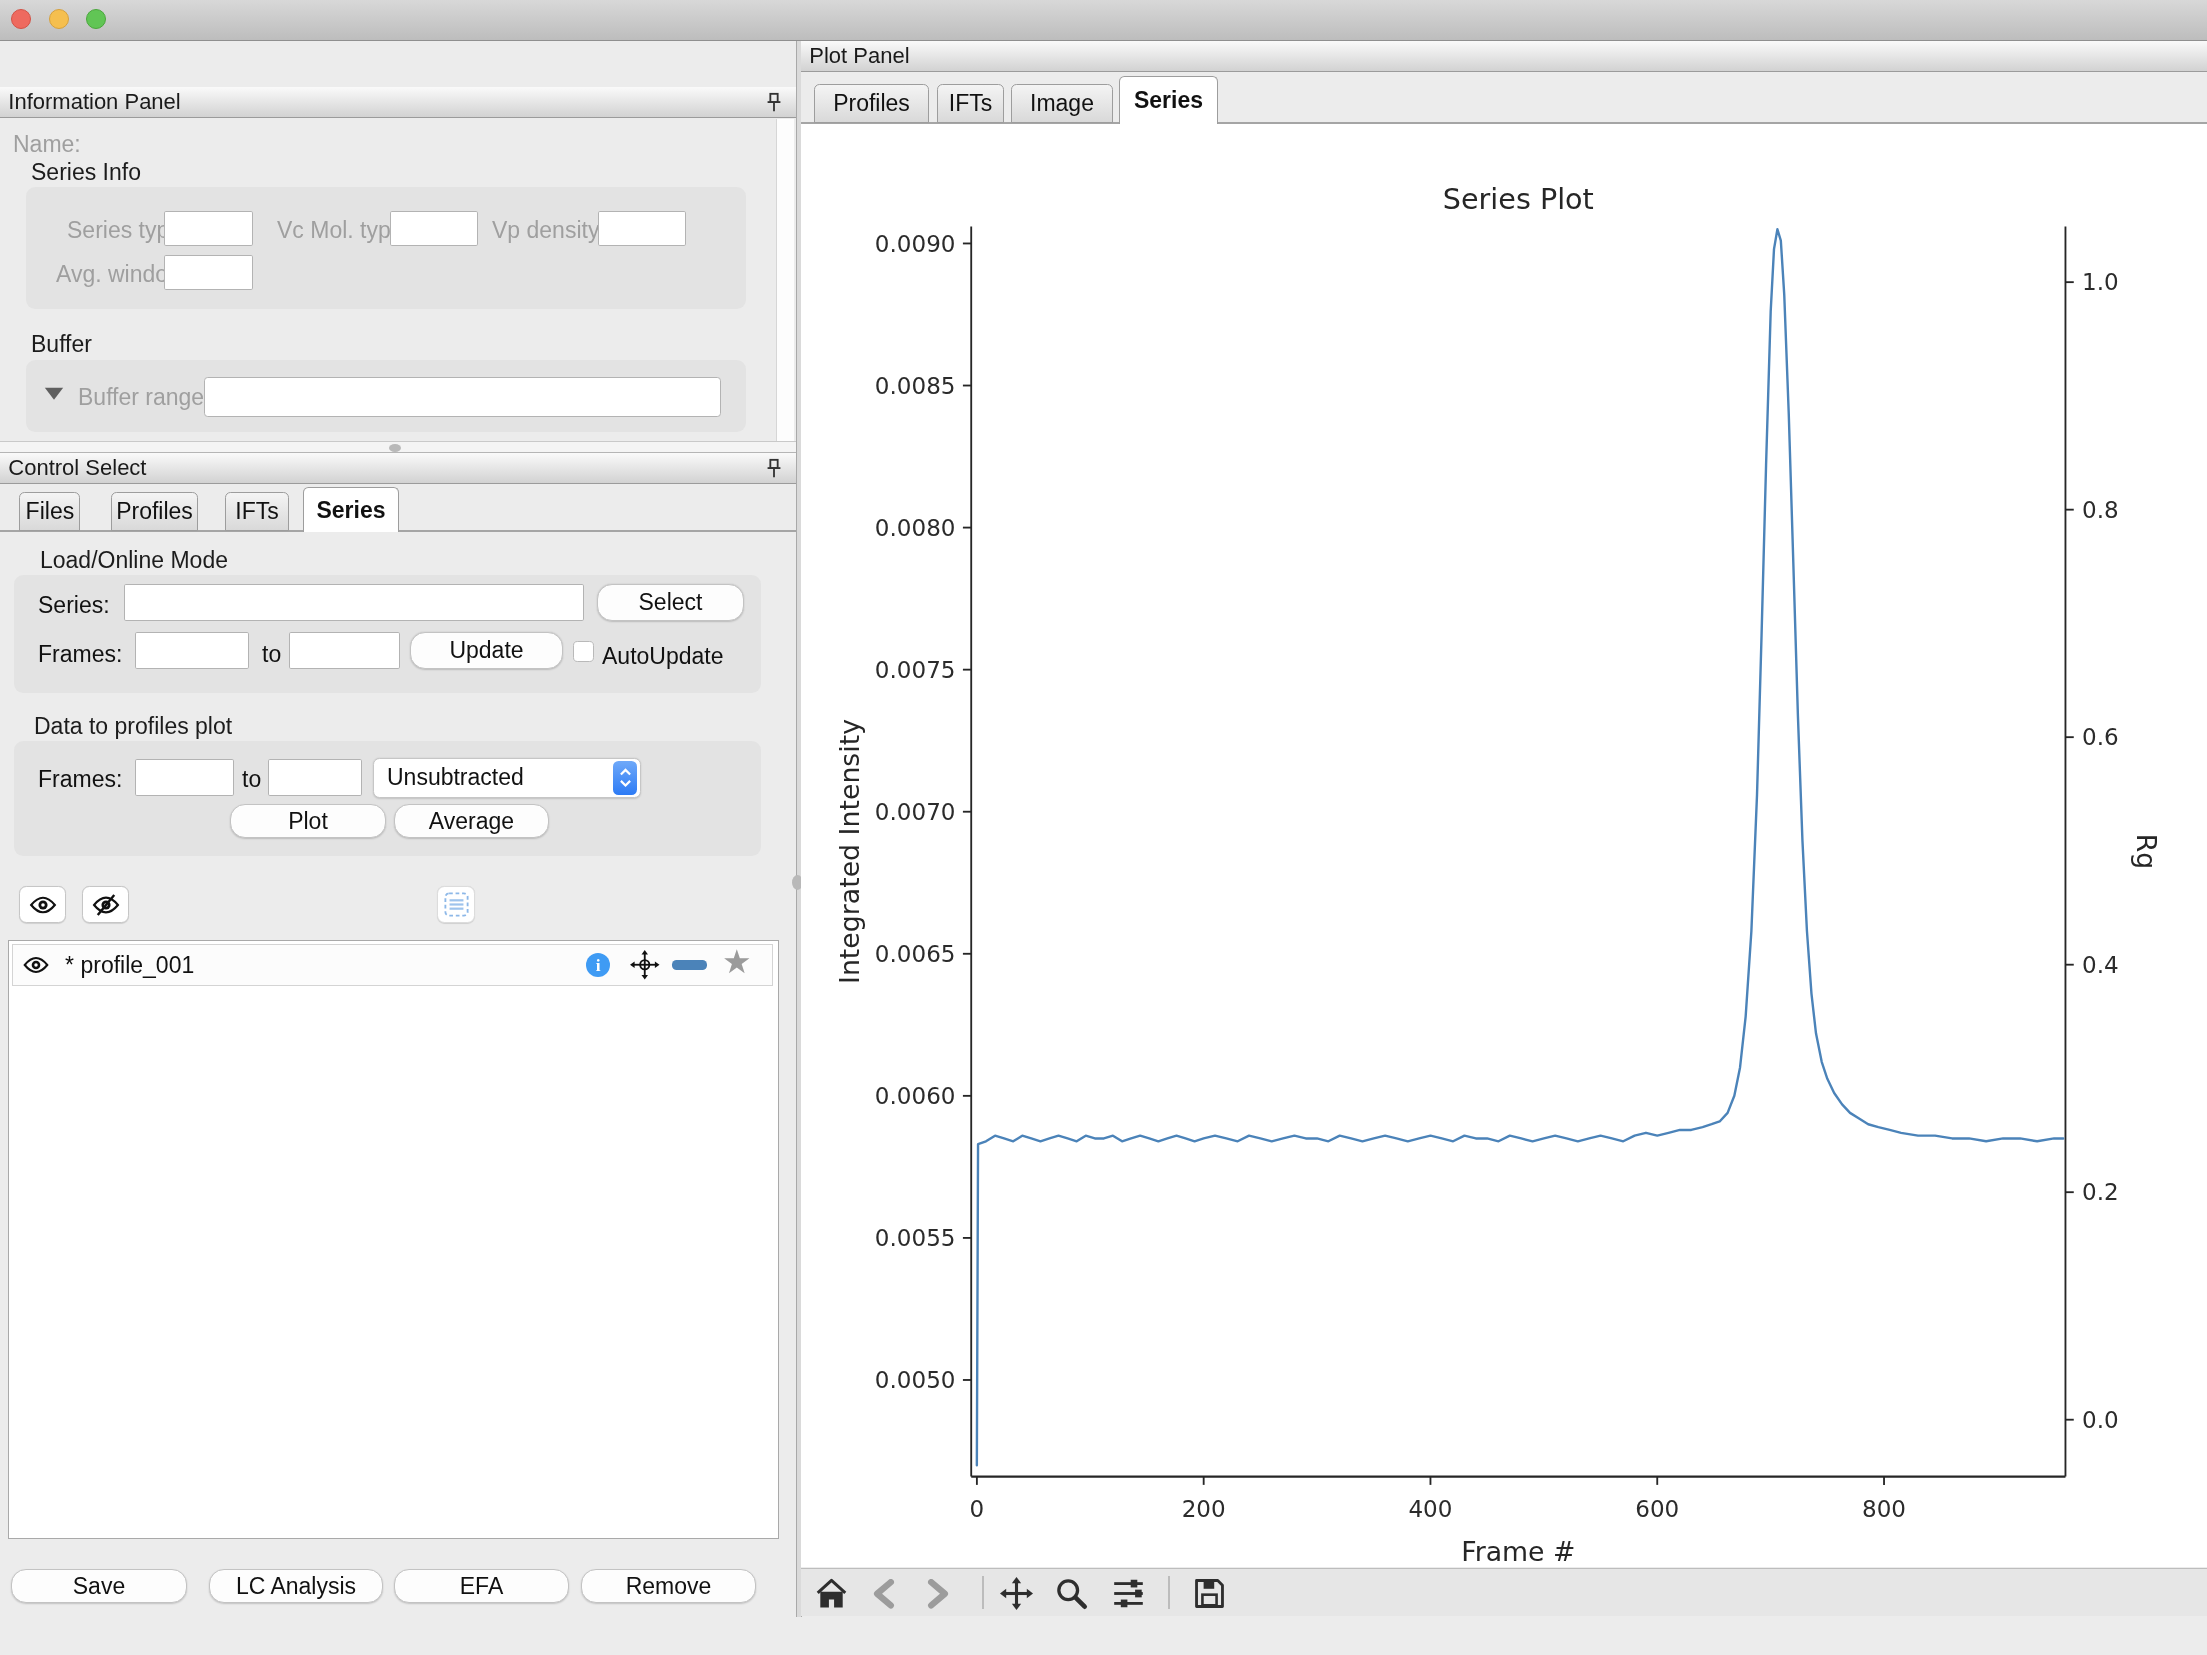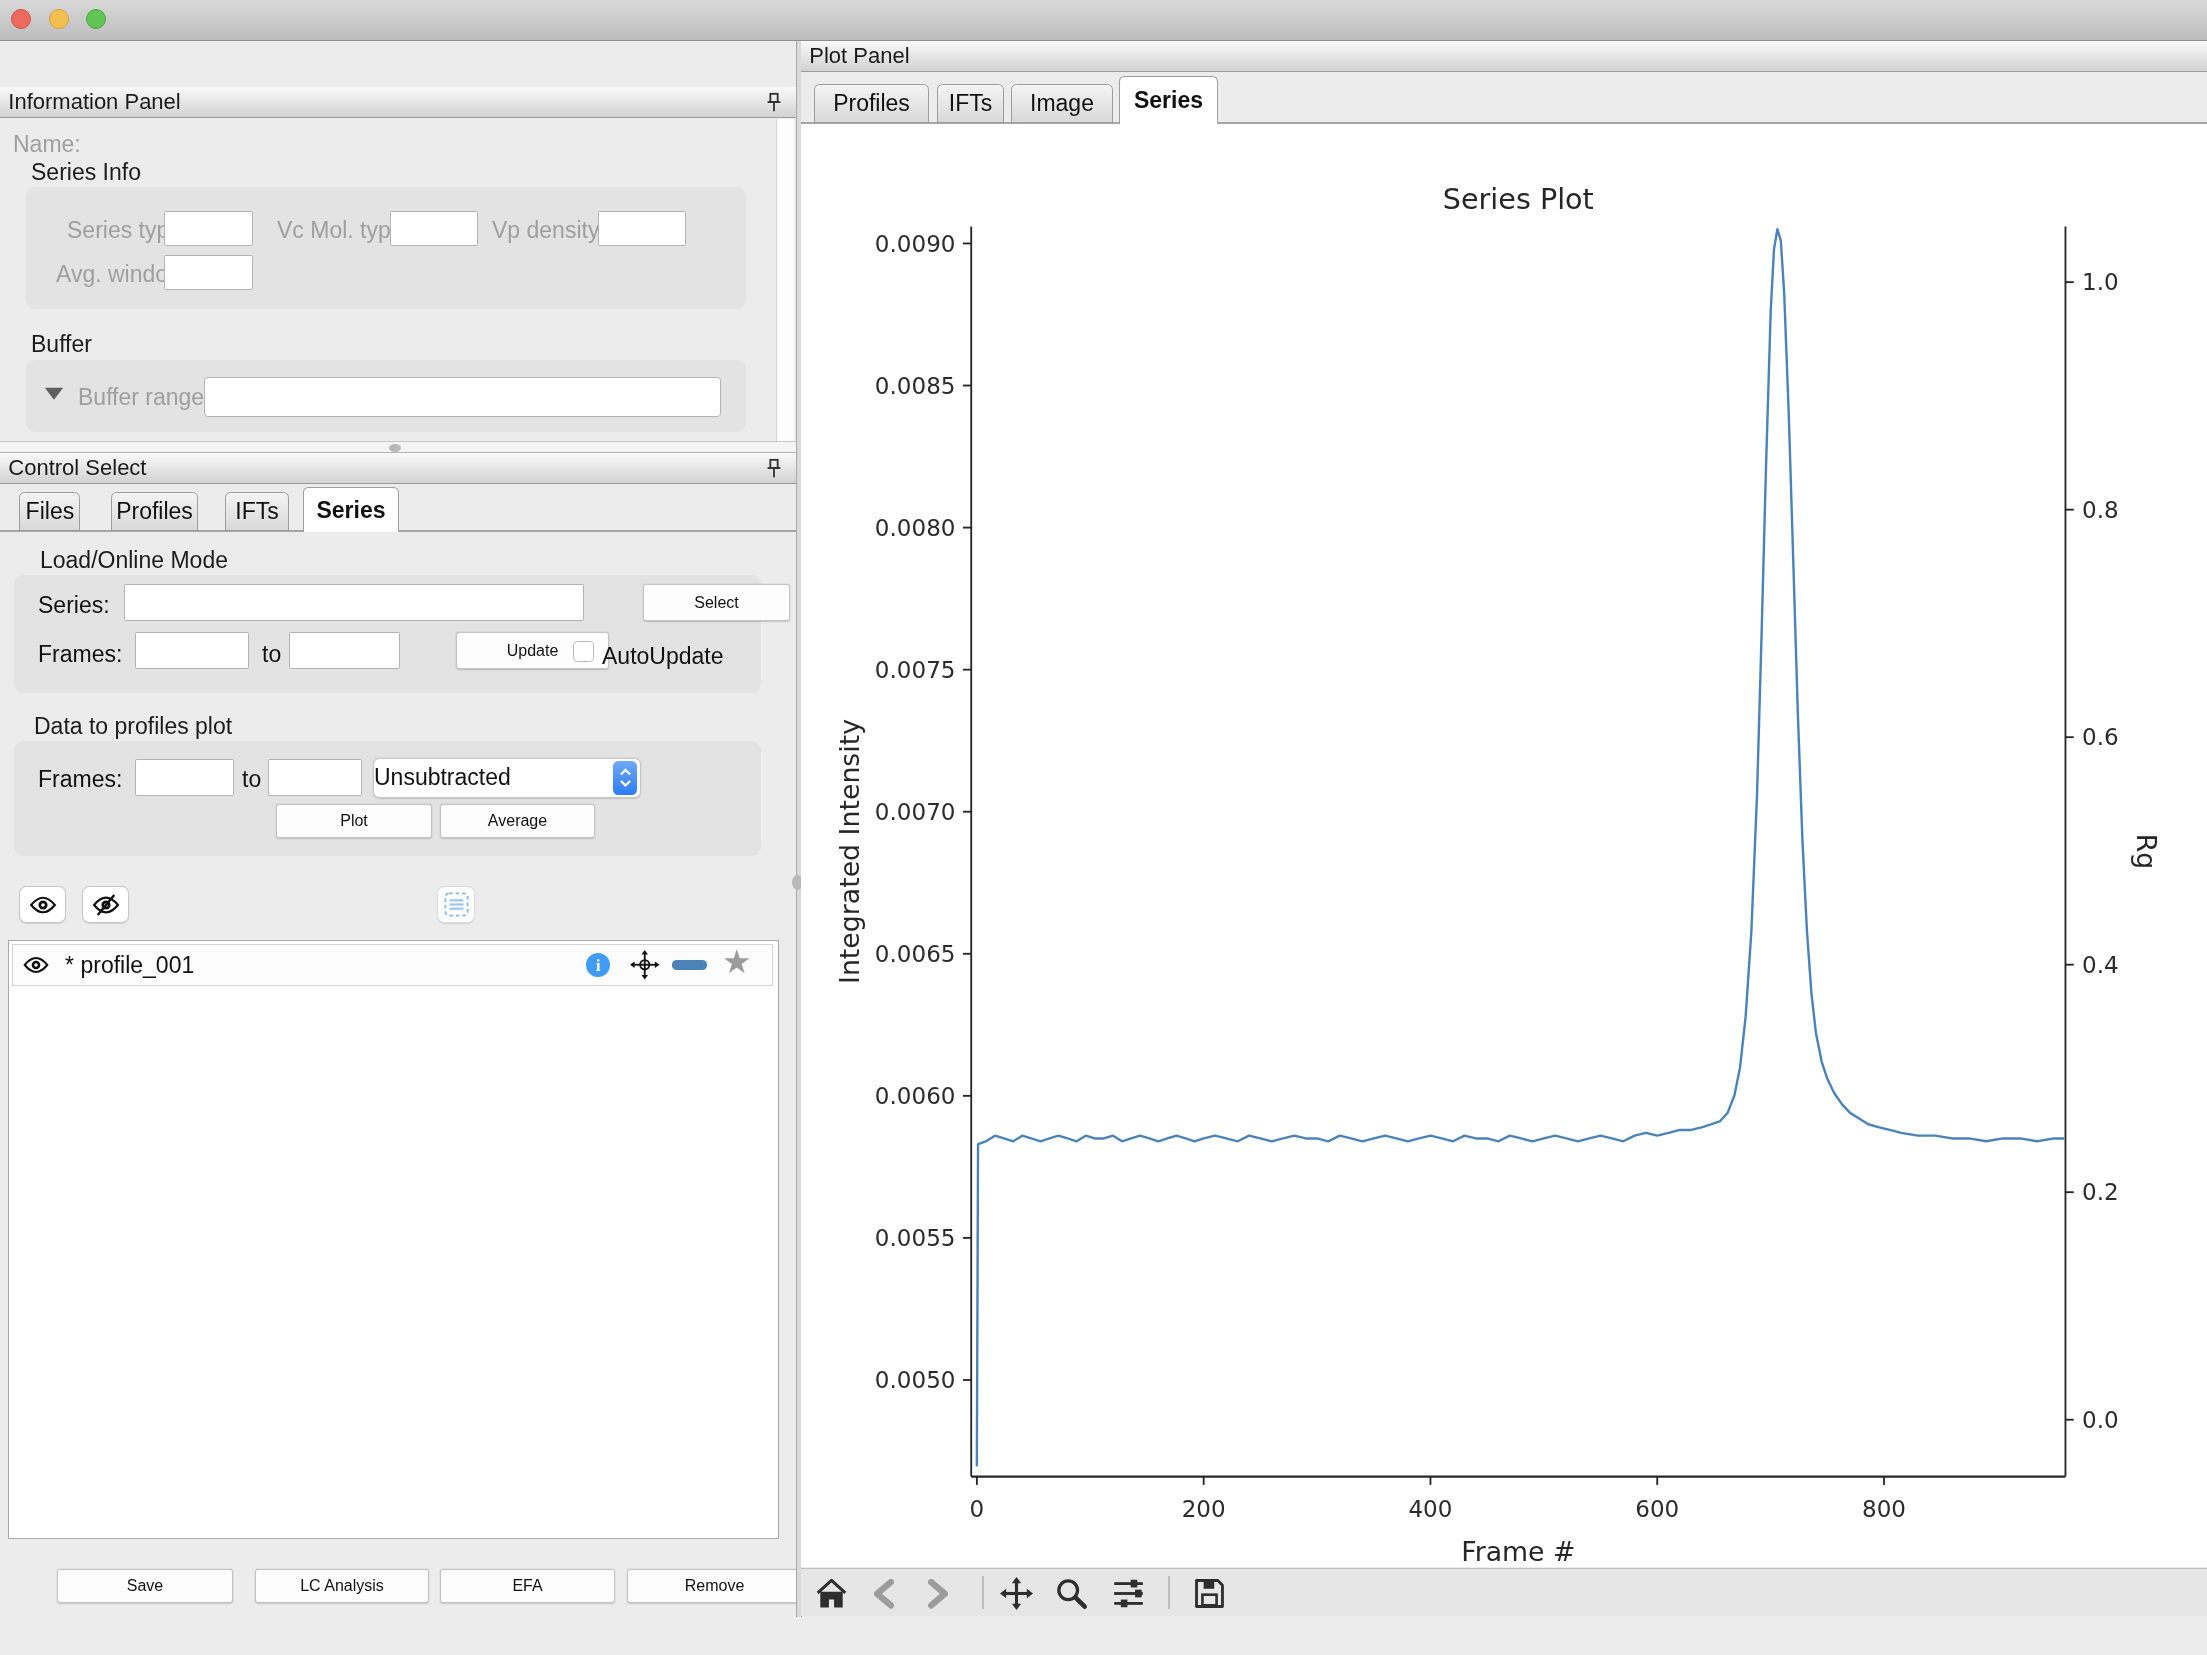--- a/index.html
+++ b/index.html
@@ -20,23 +20,23 @@
   
   .pane-header { position:absolute; height:31px; background:linear-gradient(#fafafa,#d2d2d2);
     border-bottom:0.9px solid #9b9b9b; font-size:22px; color:#1a1a1a; line-height:30px; padding-left:8.3px; }
   .pin { position:absolute; right:11px; top:4.6px; width:22px; height:22px; }
   .groupbox { position:absolute; background:#e3e3e3; border-radius:9.2px; }
   .lbl { position:absolute; font-size:23px; color:#111; white-space:nowrap; }
   .lbl.dis { color:#9f9f9f; }
   .heading { position:absolute; font-size:23px; color:#1c1c1c; white-space:nowrap; }
   .tin { position:absolute; background:#ffffff; border:1.8px solid #b3b3b3; border-radius:1.8px;
     font-size:22px; padding:0 7.4px; font-family:"Liberation Sans",sans-serif; }
-  .btn { position:absolute; background:#fdfdfd; border:0.9px solid #c3c3c3; border-radius:3px;
-    box-shadow:0 0.9px 1.8px rgba(0,0,0,.18); font-size:16px; color:#111;
-    display:flex; align-items:center; justify-content:center; font-family:"Liberation Sans",sans-serif;margin-left:46px; }
+  .btn { position:absolute; background:#fdfdfd; border:0.9px solid #c3c3c3; border-radius:15px;
+    box-shadow:0 0.9px 1.8px rgba(0,0,0,.18); font-size:23px; color:#111;
+    display:flex; align-items:center; justify-content:center; font-family:"Liberation Sans",sans-serif; }
 
   
   .tabstrip { position:absolute; }
   .tabline { position:absolute; left:0; right:0; bottom:0; height:1.8px; background:#a5a5a5; }
   .tab { position:absolute; background:linear-gradient(#f4f4f4,#d9d9d9); border:0.9px solid #9d9d9d;
     border-radius:5.5px 5.5px 0 0; font-size:23px; color:#111; display:flex; align-items:center;
     justify-content:center; bottom:0.9px; height:39px; }
   .tab.active { background:#ffffff; font-weight:bold; height:45px; bottom:0; border-bottom:none; z-index:3; }
 
   
@@ -57,21 +57,21 @@
   #series-list { position:absolute; left:8.3px; top:487px; width:771px; height:599px; background:#ffffff; border:0.9px solid #a9a9a9; }
   .list-item { position:absolute; left:2.8px; top:2.8px; width:761px; height:42px; background:#fcfcfc;
     border:0.9px solid #d4d4d4; }
   .iconbtn { position:absolute; background:#ffffff; border:0.9px solid #c6c6c6; border-radius:7.4px;
     box-shadow:0 0.9px 0.9px rgba(0,0,0,.12); display:flex; align-items:center; justify-content:center; }
   .chk { position:absolute; width:21px; height:21px; background:#fff; border:0.9px solid #b9b9b9; border-radius:4.6px; }
 
   
   .dropdown { position:absolute; background:#fff; border:0.9px solid #c6c6c6; border-radius:6.5px;
     box-shadow:0 0.9px 1.8px rgba(0,0,0,.15); display:flex; align-items:center; font-size:23px; }
-  .dropdown .dtext { flex:1; }
+  .dropdown .dtext { padding-left:13px; flex:1; }
   .stepper { width:24px; height:34px; margin-right:2.8px; border-radius:5.5px;
     background:linear-gradient(#6fa9f9,#2d7bf5); display:flex; flex-direction:column;
     align-items:center; justify-content:center; gap:2.8px; }
 
   
   #plot-panel { position:absolute; left:801px; top:41px; width:1407px; height:1575px; background:#ececec; }
   #plot-area { position:absolute; left:0; top:83px; width:1407px; height:1443px; background:#ffffff; }
   #plot-toolbar { position:absolute; left:0; top:1527px; width:1407px; height:48px; background:#e6e6e6;
     border-top:0.9px solid #bdbdbd; }
   .mpl-icon { position:absolute; top:7.4px; width:35px; height:35px; display:flex; align-items:center; justify-content:center; }

